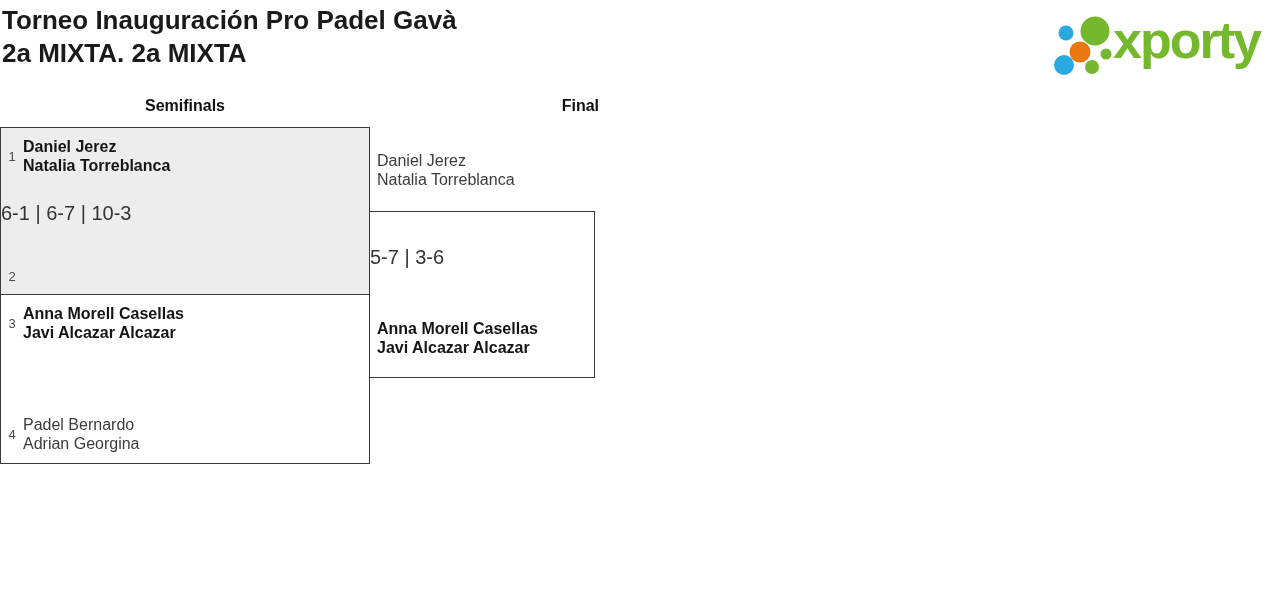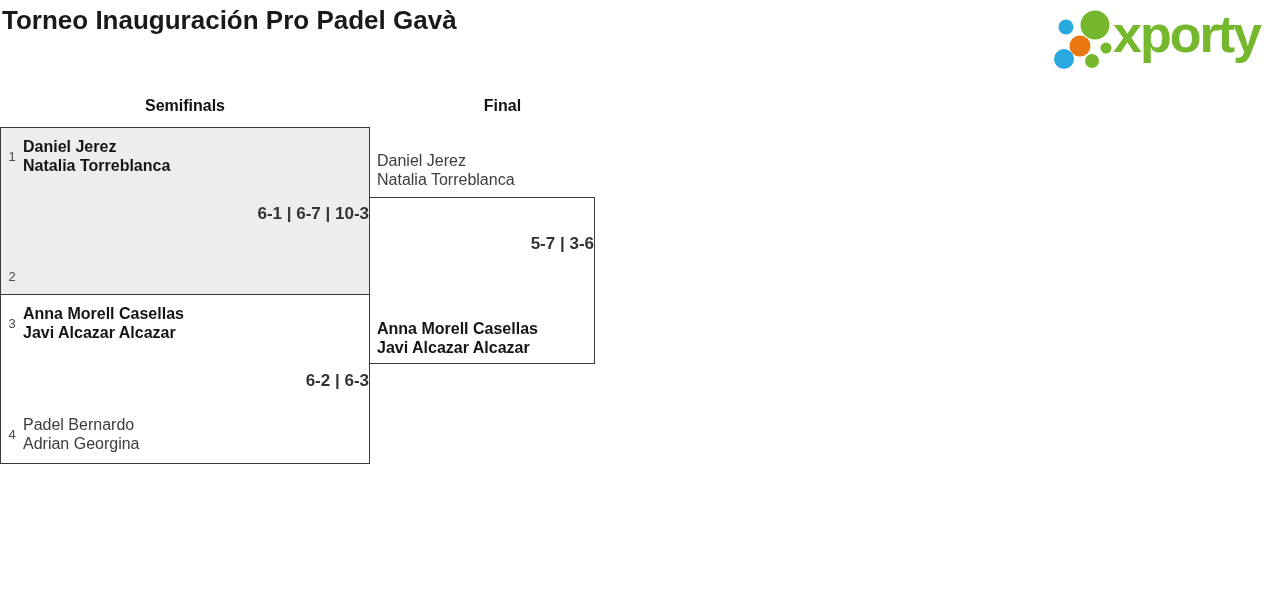--- a/index.html
+++ b/index.html
@@ -14,63 +14,64 @@
     --score-text:#333333;
     --title-text:#1a1a1a;
   }
   *{margin:0;padding:0;box-sizing:border-box;}
   body{background:#fff;font-family:"Liberation Sans",sans-serif;}
   .page{position:relative;width:1280px;height:595px;background:#fff;overflow:hidden;}
 
   
   .title{position:absolute;left:2px;top:4px;color:var(--title-text);
          font-size:26px;font-weight:700;line-height:33px;letter-spacing:0;}
-  .logo{position:absolute;left:1050px;top:10px;width:228px;height:64px;cursor:pointer;}
+  .logo{position:absolute;left:1050px;top:16px;width:228px;height:64px;cursor:pointer;}
   .logo svg{position:absolute;left:0;top:0;}
   .logo-word{position:absolute;left:63px;top:-8px;color:var(--logo-green);
              font-size:52px;font-weight:700;letter-spacing:-2px;line-height:64px;}
 
   
   .round-header{position:absolute;top:97px;font-size:16px;font-weight:700;
                 color:#111;text-align:center;}
   .rh-semis{left:0;width:370px;}
-  .rh-final{left:390px;width:225px;}
+  .rh-final{left:374px;width:225px;text-align:right;}
 
   .match{position:absolute;border:1px solid var(--box-border);background:#fff;}
   .m-sf1{left:0;top:127px;width:370px;height:168px;background:var(--box-fill);}
   .m-sf2{left:0;top:294px;width:370px;height:170px;}
-  .m-final{left:369px;top:197px;width:226px;height:167px;}
+  .m-final{left:369px;top:211px;width:226px;height:167px;}
 
   .pair{position:absolute;left:0;width:100%;display:flex;align-items:center;}
   .pair-top{top:9px;}
   .pair-bottom{bottom:10px;}
   .seed{width:22px;flex:0 0 22px;text-align:center;font-size:13px;
         color:var(--seed-text);line-height:15px;}
   .team{font-size:16px;line-height:19px;}
   .team .line{white-space:nowrap;}
   .team.winner{font-weight:700;color:var(--winner-text);}
   .team.loser{font-weight:400;color:var(--loser-text);}
 
-  .score{position:absolute;left:0;width:100%;text-align:right;
-         font-size:17px;color:var(--score-text);line-height:19px;font-weight:bold;}
+  .score{position:absolute;left:0;width:100%;text-align:left;
+         font-size:20px;color:var(--score-text);line-height:19px;}
   .score-sf{top:76px;}
   .score-final{top:36px;}
 
   
   .final-team{position:absolute;left:377px;font-size:16px;line-height:19px;}
   .final-team-top{top:151px;}
   .final-team-bottom{top:319px;}
 </style>
 </head>
 <body>
 
 <div class="page">
 
   <div class="title">
     <div>Torneo Inauguración Pro Padel Gavà</div>
+    <div>2a MIXTA. 2a MIXTA</div>
   </div>
 
   <div class="logo">
     <svg width="70" height="62" viewBox="0 0 70 62">
       <circle cx="16" cy="17" r="7.5" fill="var(--logo-blue)"></circle>
       <circle cx="45" cy="15" r="14.5" fill="var(--logo-green)"></circle>
       <circle cx="30" cy="36" r="10.5" fill="var(--logo-orange)"></circle>
       <circle cx="56" cy="38" r="5.5" fill="var(--logo-green)"></circle>
       <circle cx="14" cy="49" r="10" fill="var(--logo-blue)"></circle>
       <circle cx="42" cy="51" r="7" fill="var(--logo-green)"></circle>
@@ -96,21 +97,20 @@
   </div>
 
   <div class="match m-sf2">
     <div class="pair pair-top">
       <span class="seed">3</span>
       <div class="team winner">
         <div class="line">Anna Morell Casellas</div>
         <div class="line">Javi Alcazar Alcazar</div>
       </div>
     </div>
-    <div class="score score-sf">6-2 | 6-3</div>
     <div class="pair pair-bottom">
       <span class="seed">4</span>
       <div class="team loser">
         <div class="line">Padel Bernardo</div>
         <div class="line">Adrian Georgina</div>
       </div>
     </div>
   </div>
 
   <div class="final-team final-team-top team loser">

